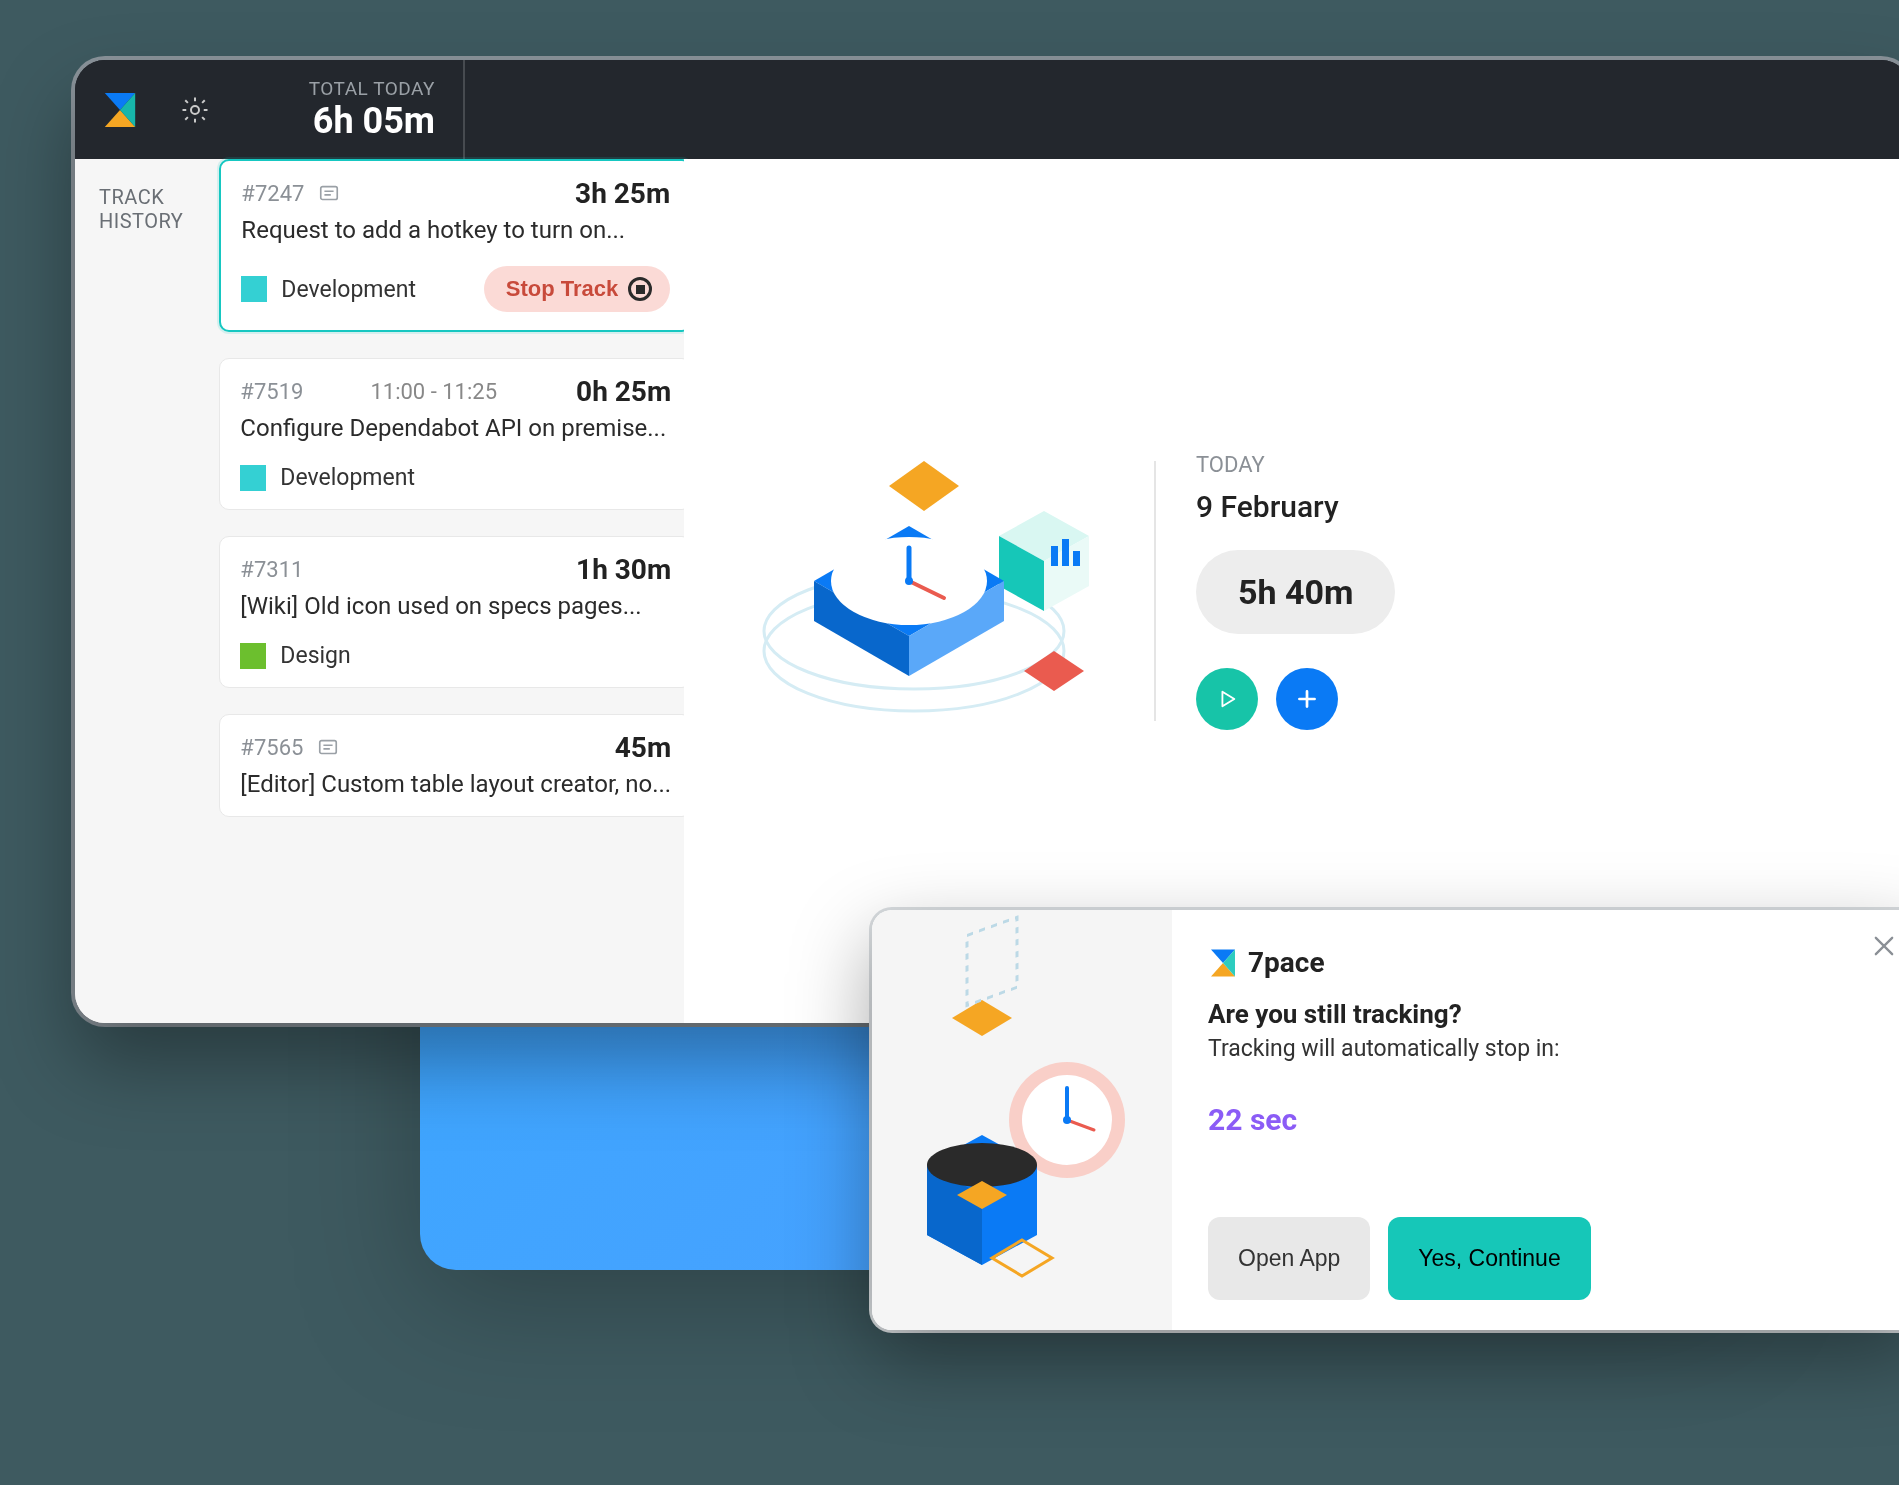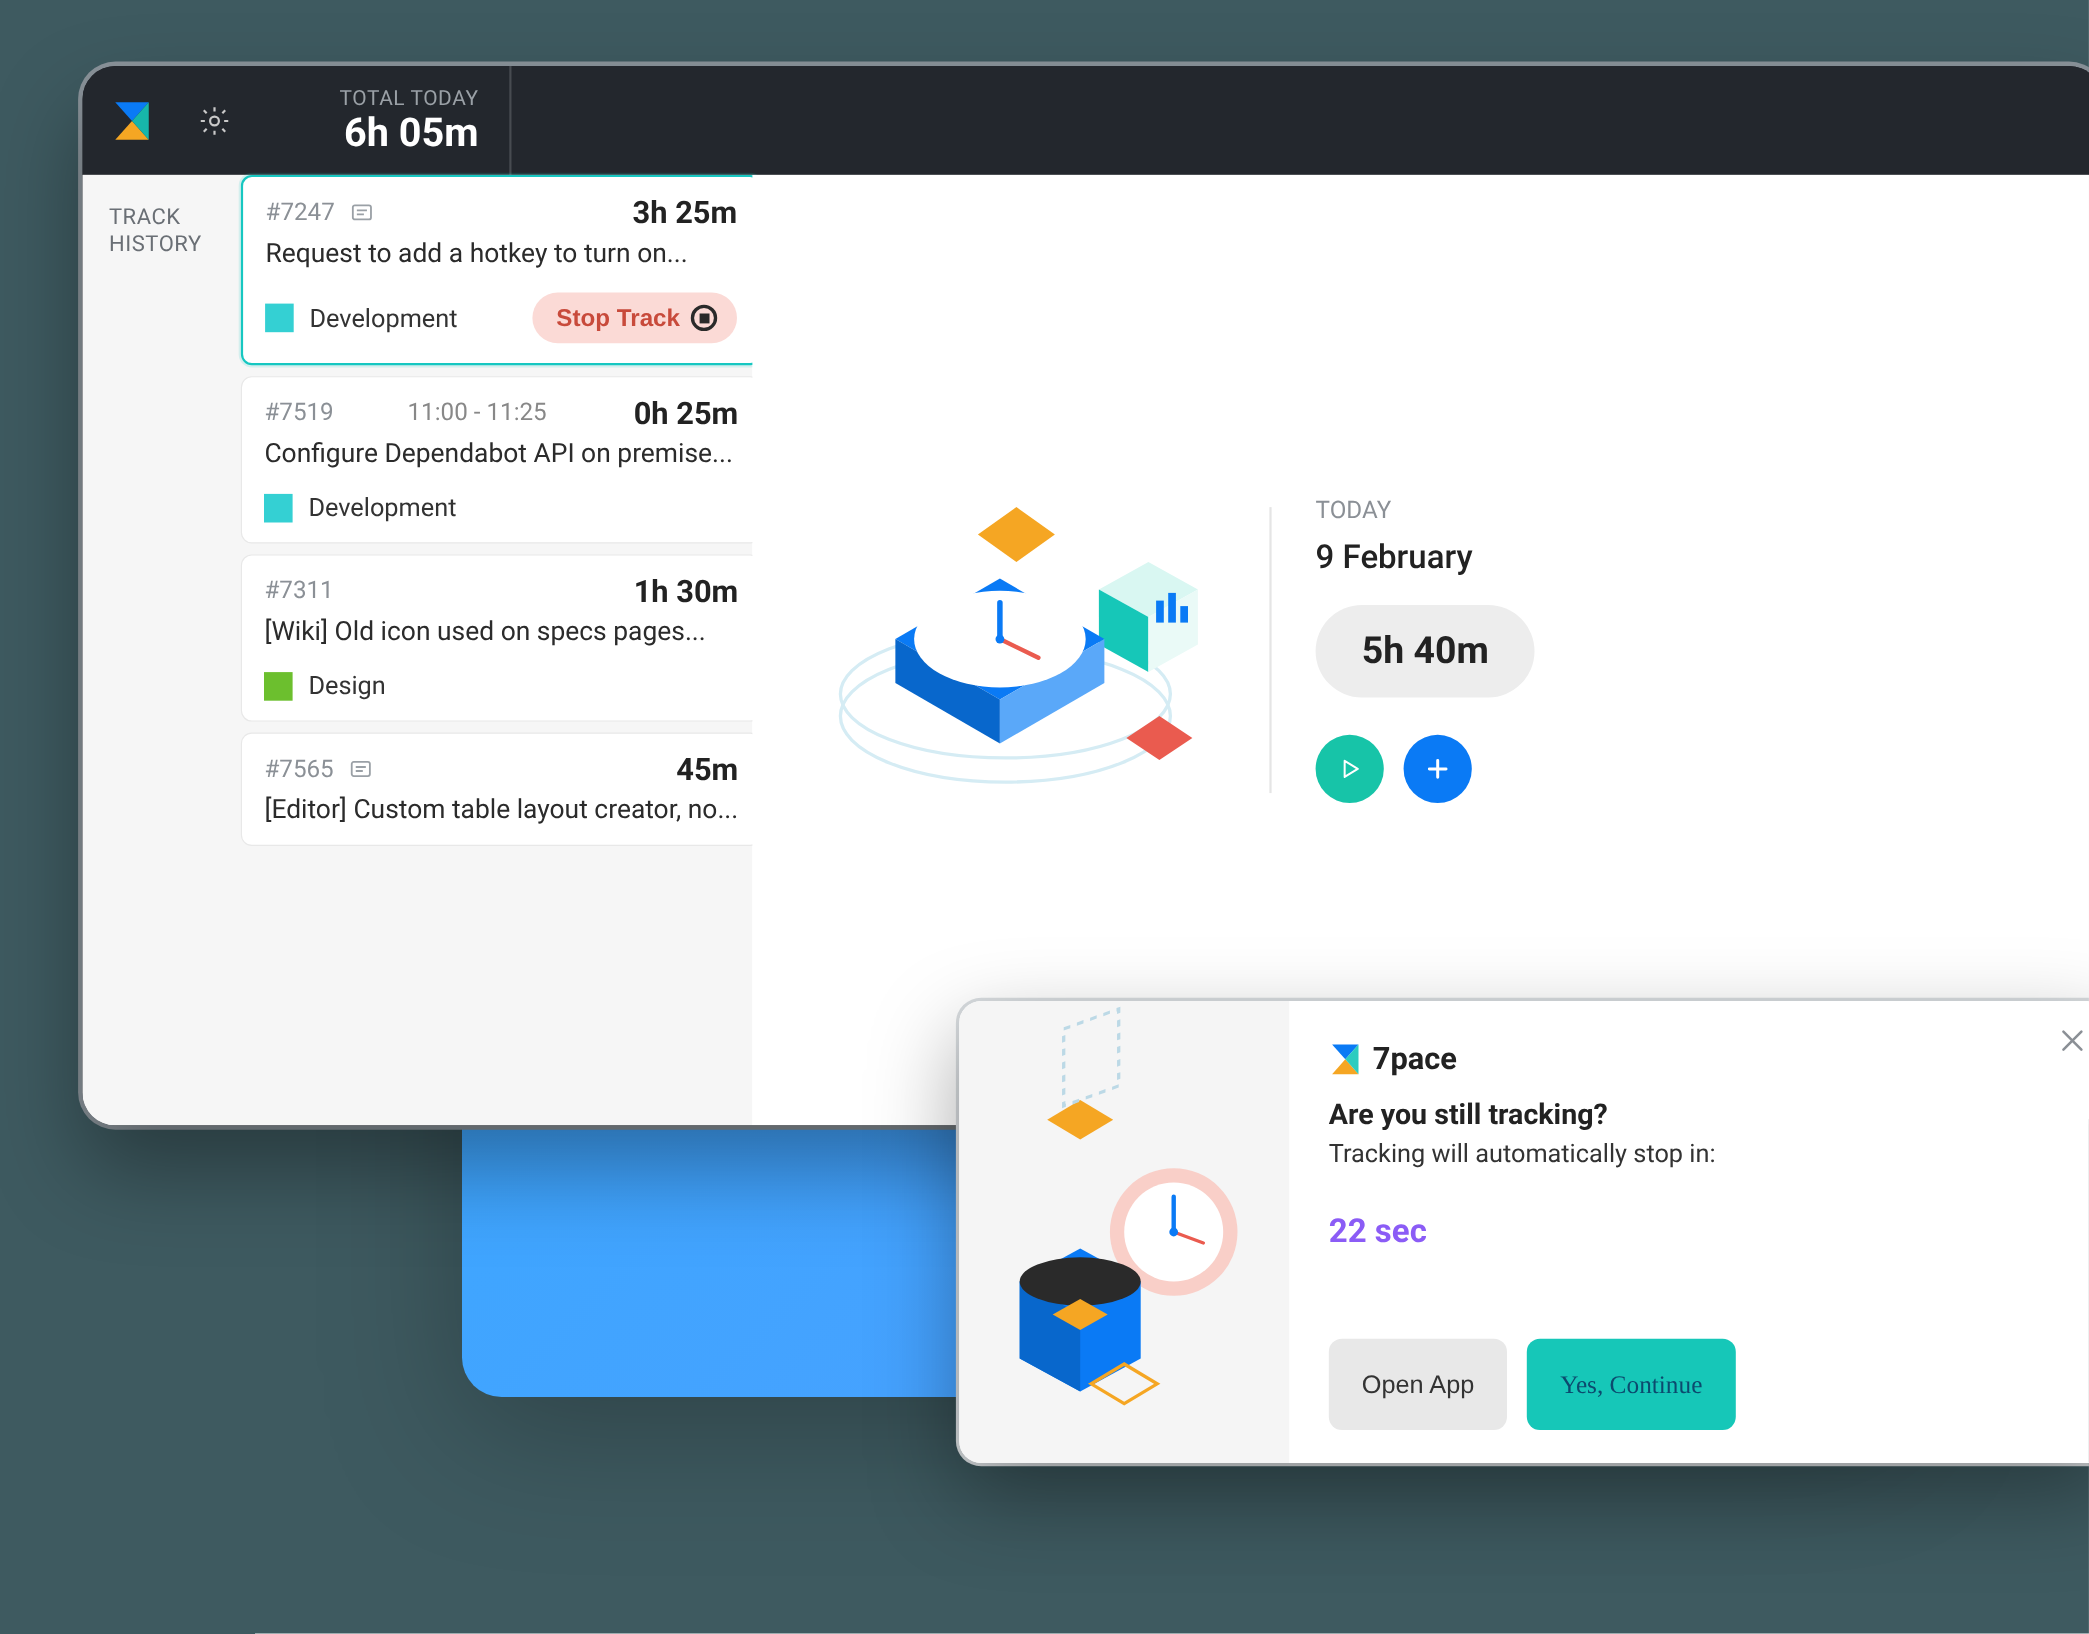--- a/index.html
+++ b/index.html
@@ -78,21 +78,21 @@
     display:flex; flex-direction:row;
   }
   .section-title {
     color:#6a6f75;
     font-size:20px;
     padding: 26px 24px 18px;
     letter-spacing:.5px;
   }
   .items {
     padding: 0 12px 14px 12px;
-    display:flex; flex-direction:column; gap:10px;
+    display:flex; flex-direction:column; gap:26px;
   }
   .item {
     background:#fff;
     border-radius:10px;
     padding:16px 20px 18px;
     border:1px solid #e8e8e8;
   }
   .item.active {
     border:2px solid #16c7c1;
     box-shadow: 0 0 0 2px rgba(22,199,193,.15);
@@ -202,21 +202,21 @@
   .t-h { font-size:26px; font-weight:700; color:#222; margin-bottom:6px;}
   .t-sub { font-size:23px; color:#333; }
   .countdown { color:#8b5cf6; font-size:30px; font-weight:700; margin-top:40px;}
   .t-actions { margin-top:auto; display:flex; gap:18px;}
   .btn {
     border:none; border-radius:12px;
     padding:28px 30px; font-size:23px; font-weight:500;
     cursor:pointer;
   }
   .btn-grey { background:#e8e8e8; color:#333;}
-  .btn-teal { background:#16c7b8; color:#0c4a6e;font-family:Liberation Serif, serif;}
+  .btn-teal { background:#16c7b8; color:#000000;}
 
   
   svg { display:block; }
 </style>
 </head>
 <body>
 
 <div class="bg-blue"></div>
 
 <div class="app">

